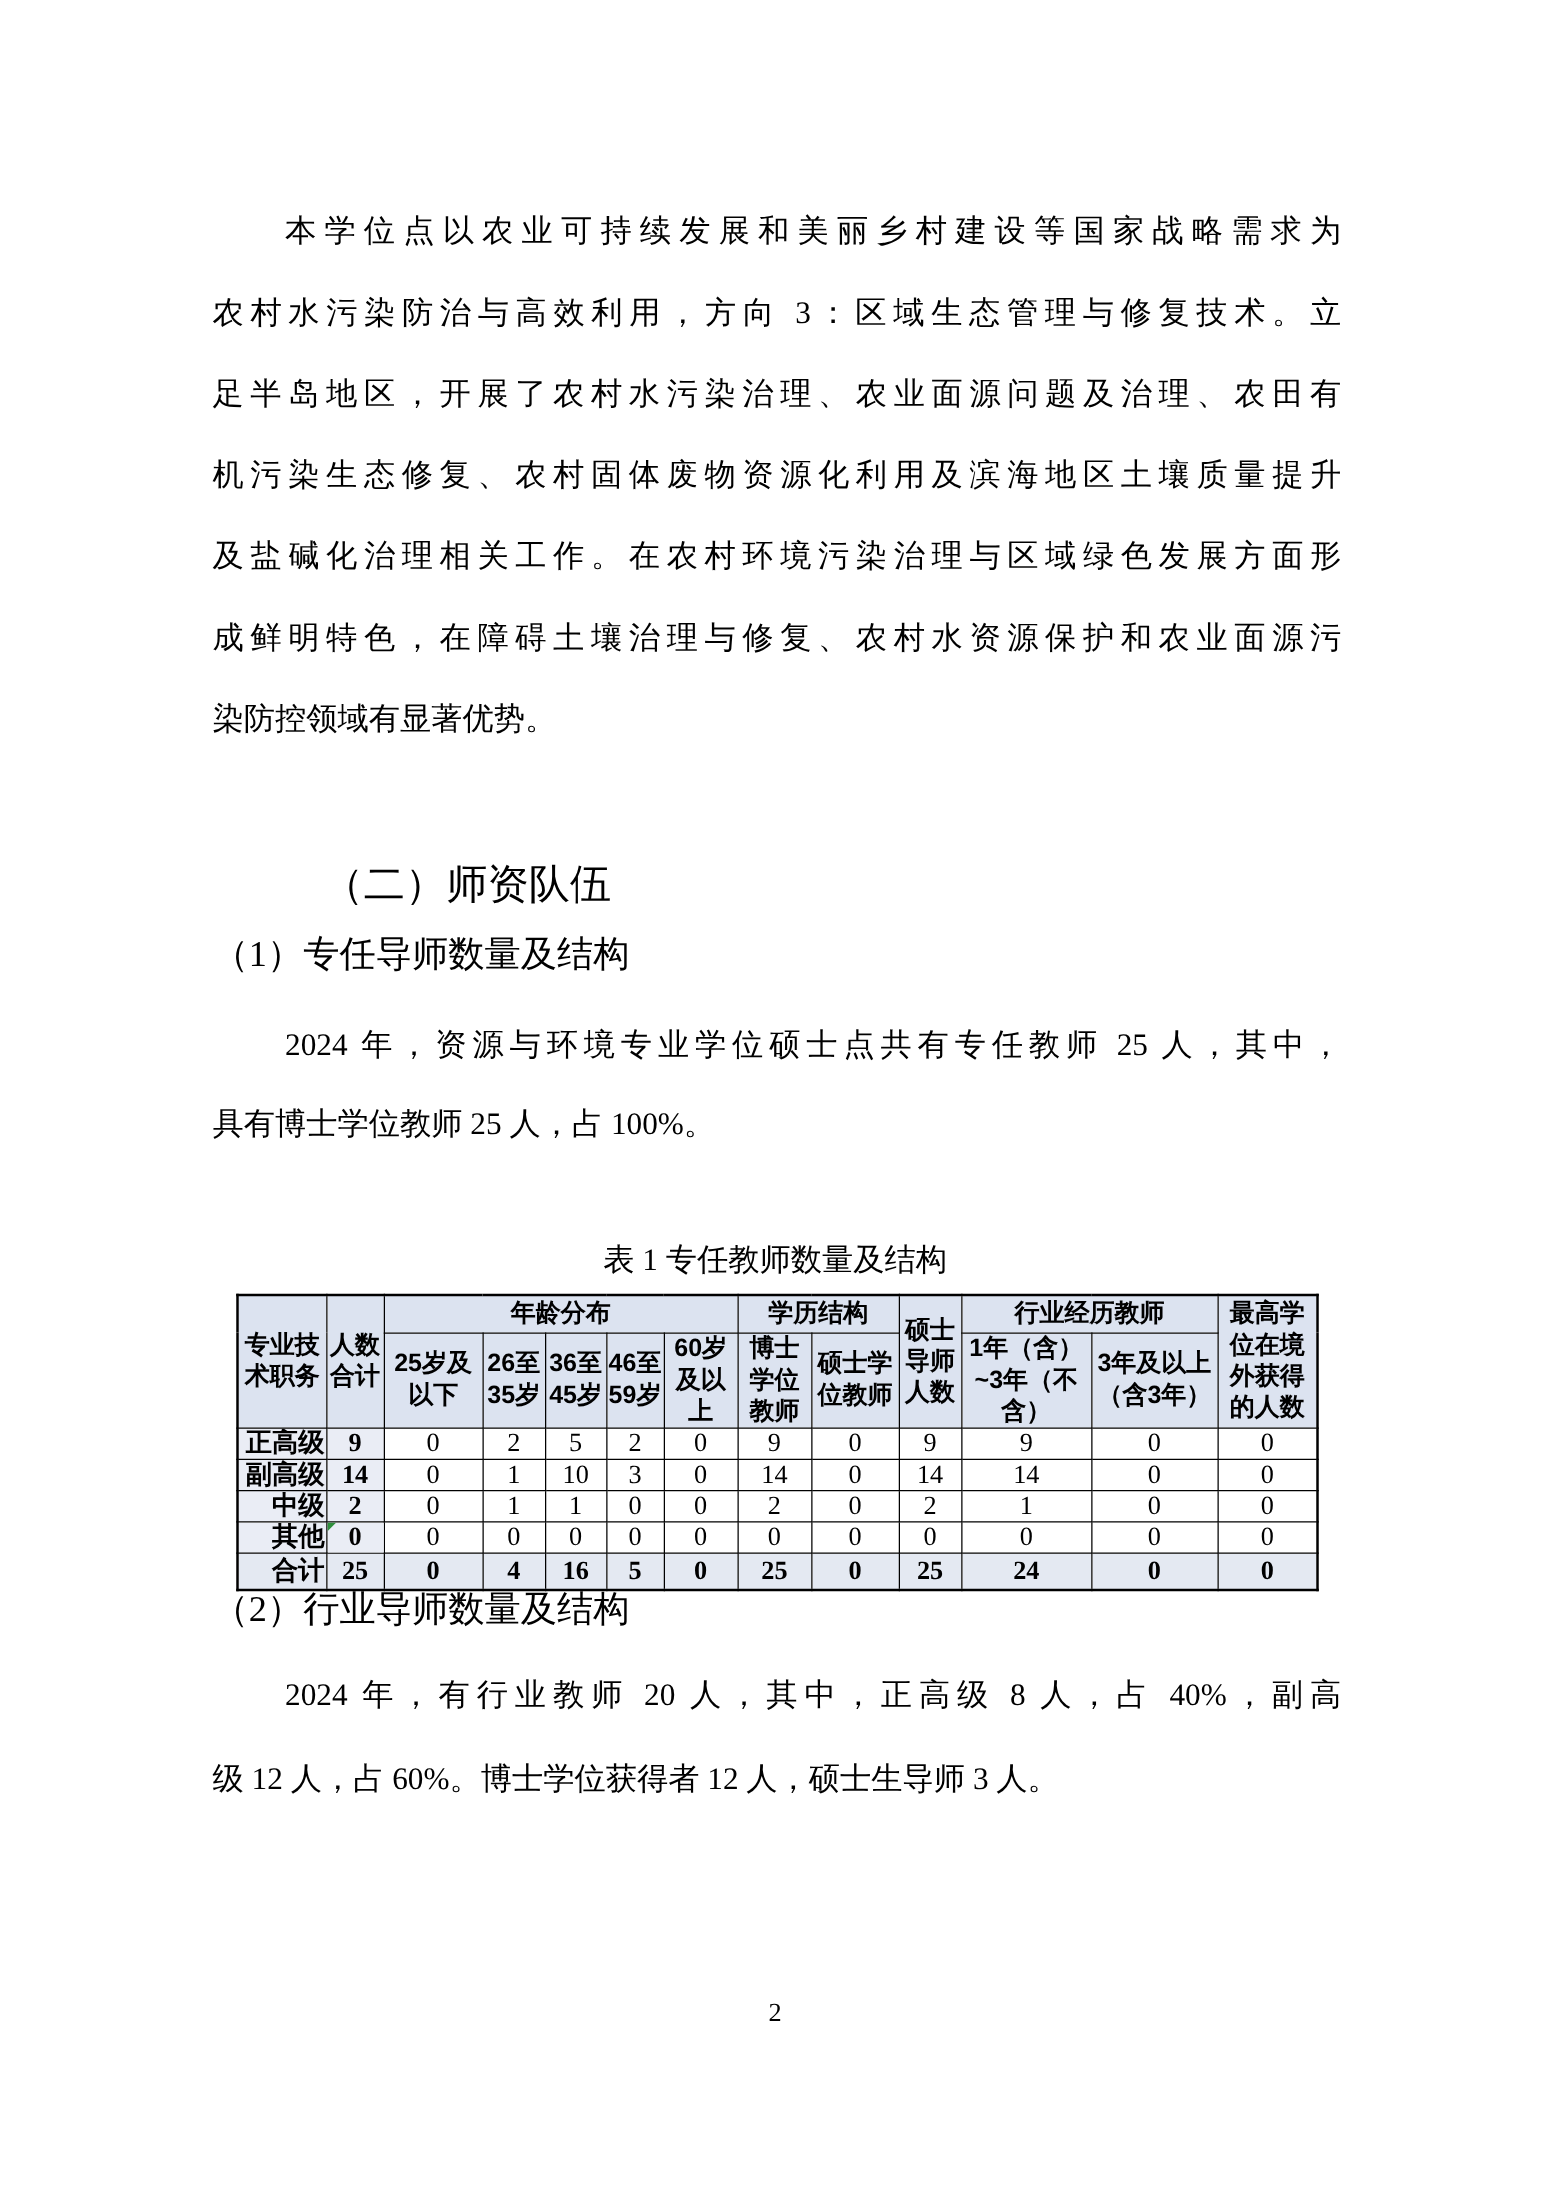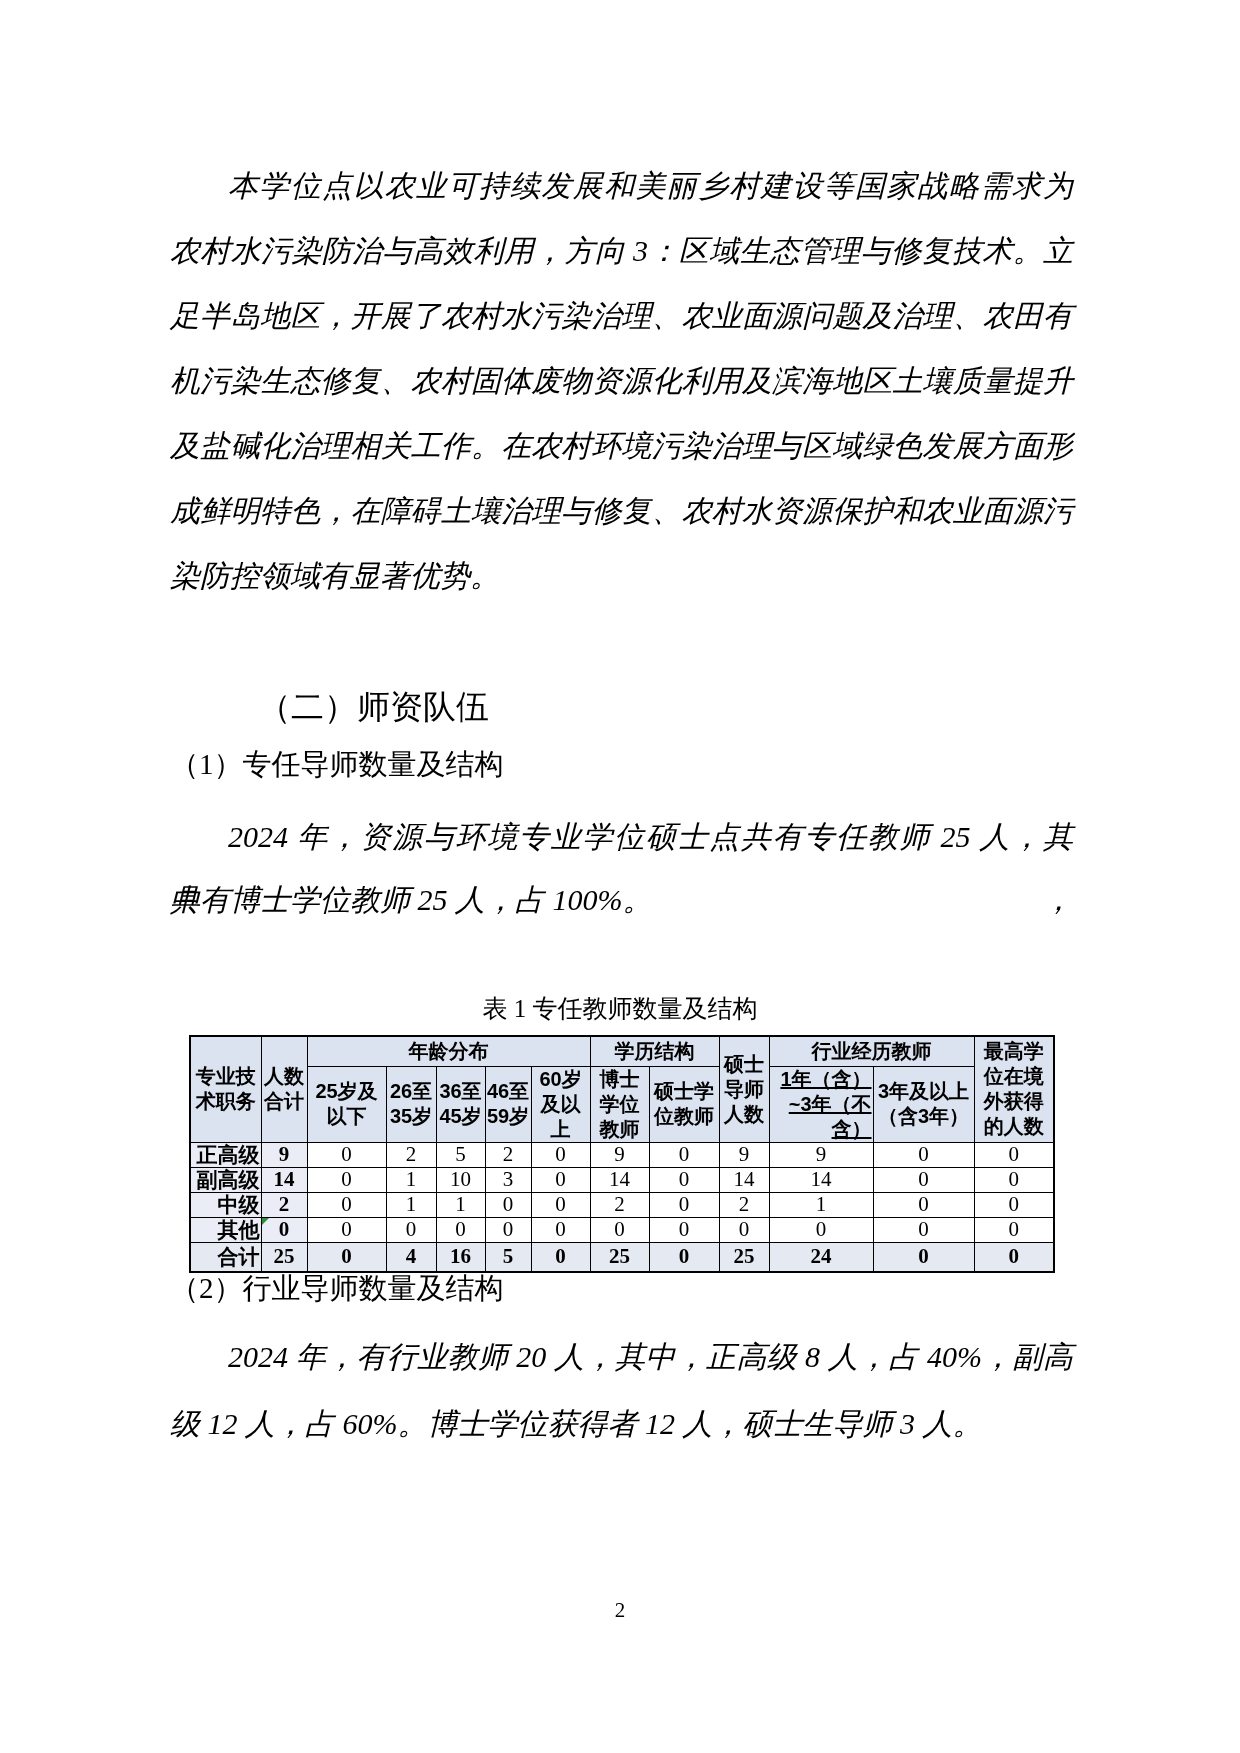--- a/index.html
+++ b/index.html
@@ -7,22 +7,21 @@
     position:relative;
     width:1240px;height:1753px;
     background:#ffffff;
     margin:0 auto;
     overflow:hidden;
     font-family:"Liberation Serif","DejaVu Serif",serif;
     color:#000;
   }
   .para{
     position:absolute;left:170px;width:903px;
-    font-size:30px;
-    font-style:italic;
+    font-size:25px;
   }
   .tline{
     text-align:justify;
     text-align-last:justify;
     white-space:normal;
   }
   .tline.indent{text-indent:58px;}
   .tline.last{text-align-last:left;}
   .p1{top:153px;}  .p1 .tline{line-height:65px;height:65px;}
   .p2{top:805px;}  .p2 .tline{line-height:63px;height:63px;}
@@ -56,21 +55,21 @@
     text-align:center;vertical-align:middle;
     overflow:hidden;
   }
   .t1 thead th{
     background:var(--header-bg,#dce3f0);
     font-family:"Liberation Sans","DejaVu Sans",sans-serif;
     font-weight:bold;font-size:20px;line-height:25px;
   }
   .t1 thead tr.hA{height:30px;}
   .t1 thead tr.hB{height:53px;}
-  .t1 thead th.left{text-align:right;text-decoration:underline;}
+  .t1 thead th.left{text-align:center;}
   .t1 thead th.sm{font-size:20px;line-height:25px;margin-left:42px;}
   .t1 tbody tr{height:25px;}
   .t1 tbody td{font-size:21px;line-height:23px;}
   .t1 tbody td.lbl{
     font-family:"Liberation Sans","DejaVu Sans",sans-serif;
     font-weight:bold;font-size:21px;
     background:var(--label-bg,#eaedf5);
     text-align:right;
   }
   .t1 tbody td.cnt{

